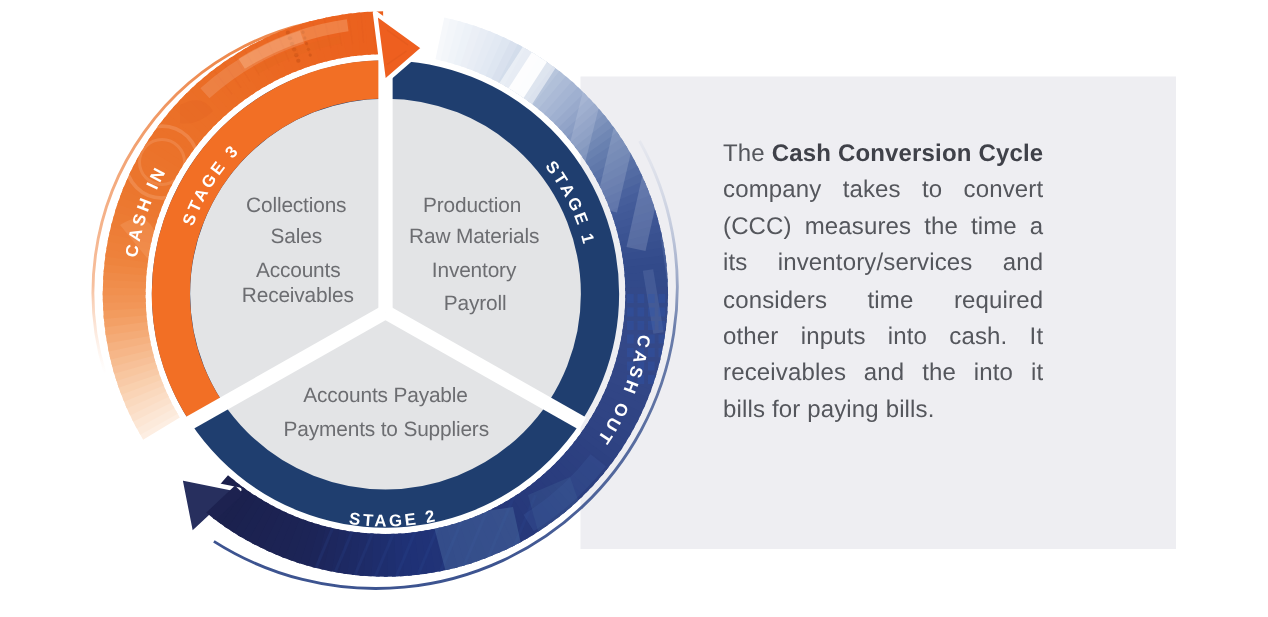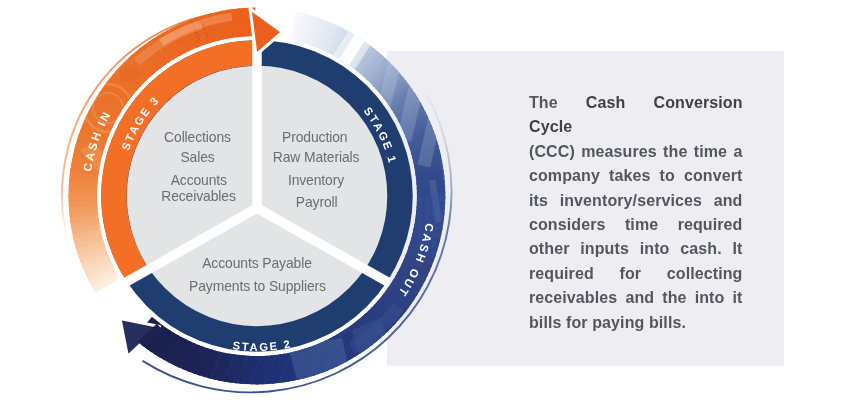--- a/index.html
+++ b/index.html
@@ -1,36 +1,35 @@
 <!DOCTYPE html>
 <html><head><meta charset="utf-8"><style>
 * { margin:0; padding:0; box-sizing:border-box; }
 html,body { width:845px; height:411px; background:#ffffff; overflow:hidden;
   font-family:"Liberation Sans", sans-serif; }
 #stage { position:relative; width:845px; height:411px; }
 #panel { position:absolute; left:387px; top:51px; width:397px; height:315px;
   background:#eeeef2; }
-#para { position:absolute; left:529px; top:91px; width:213.5px;
-  font-size:16px; line-height:24.4px; color:#54565c; letter-spacing:0.1px;font-weight:bold; }
+#para { position:absolute; left:482px; top:91px; width:213.5px;
+  font-size:16px; line-height:24.4px; color:#54565c; letter-spacing:0.1px; }
 #para b { color:#3f4149; }
 .pl { text-align:justify; text-align-last:justify; }
 .pl.last { text-align-last:left; }
 #diagram { position:absolute; left:0; top:0; }
 </style></head>
 <body>
 <div id="stage">
   <div id="panel"></div>
   <div id="para">
 <div class="pl">The <b>Cash Conversion Cycle</b></div>
+<div class="pl">company takes to convert</div>
 <div class="pl">(CCC) measures the time a</div>
-<div class="pl">company takes to convert</div>
 <div class="pl">its inventory/services and</div>
 <div class="pl">considers time required</div>
 <div class="pl">other inputs into cash. It</div>
-<div class="pl">required for collecting</div>
 <div class="pl">receivables and the into it</div>
 <div class="pl last">bills for paying bills.</div>
   </div>
   <div id="diagram">
 <svg width="845" height="411" viewBox="0 0 845 411" font-family="Liberation Sans, sans-serif">
 <defs>
 <path id="tp-stage1" d="M 340.7 88.8 A 136.0 136.0 0 0 1 393.0 196.0"></path>
 <path id="tp-stage3" d="M 121.7 181.8 A 136.0 136.0 0 0 1 184.9 80.7"></path>
 <path id="tp-stage2" d="M 194.0 337.6 A 155.0 155.0 0 0 0 329.8 332.9"></path>
 <path id="tp-cashin" d="M 91.1 219.3 A 167.5 167.5 0 0 1 140.6 75.5"></path>

